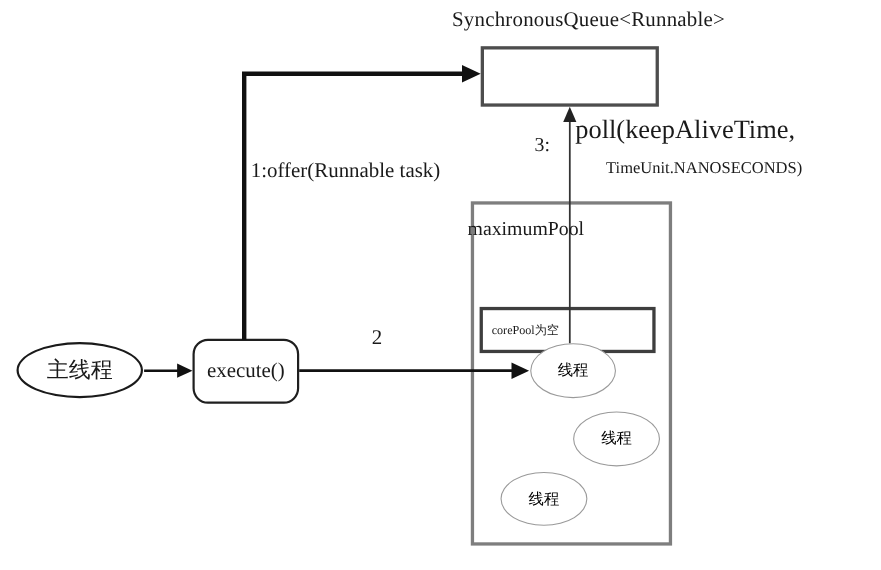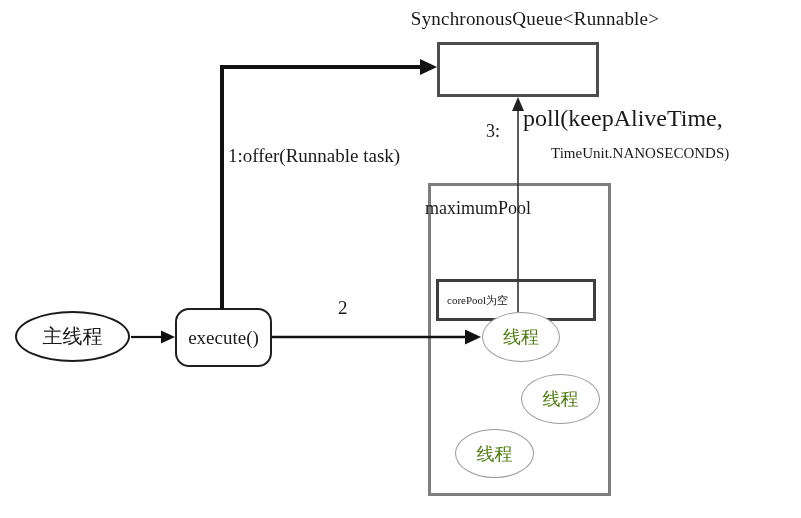--- a/index.html
+++ b/index.html
@@ -47,22 +47,22 @@
     font-size: 11px;
     margin-top: 40px;
   }
   .ellipse {
     border-radius: 50%;
     background: #ffffff;
     display: flex; align-items: center; justify-content: center;
   }
   .thread-ellipse {
     border: 1.5px solid #9a9a9a;
-    font-size: 18px;
-    color: #4d7c0f;
+    font-size: 14px;
+    color: #000000;
   }
   .thread-a { left: 482px; top: 312px; width: 78px; height: 50px; }
   .thread-b { left: 521px; top: 374px; width: 79px; height: 50px; }
   .thread-c { left: 455px; top: 429px; width: 79px; height: 49px; }
   .main-ellipse {
     left: 15px; top: 311px; width: 115px; height: 51px;
     border: 2.5px solid #1a1a1a;
     font-size: 20px;
     text-align: center;
   }

